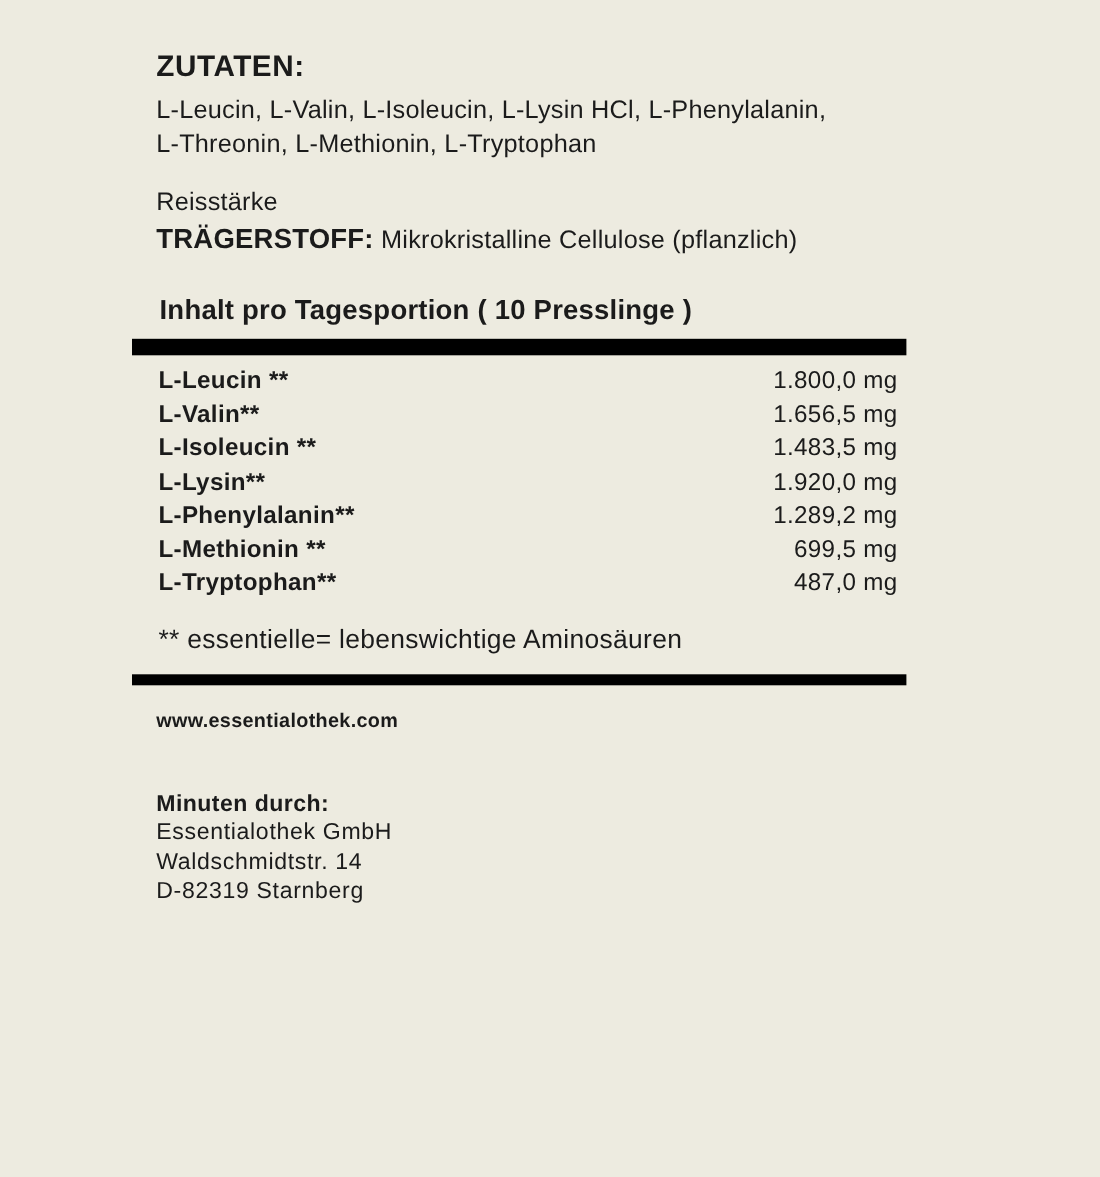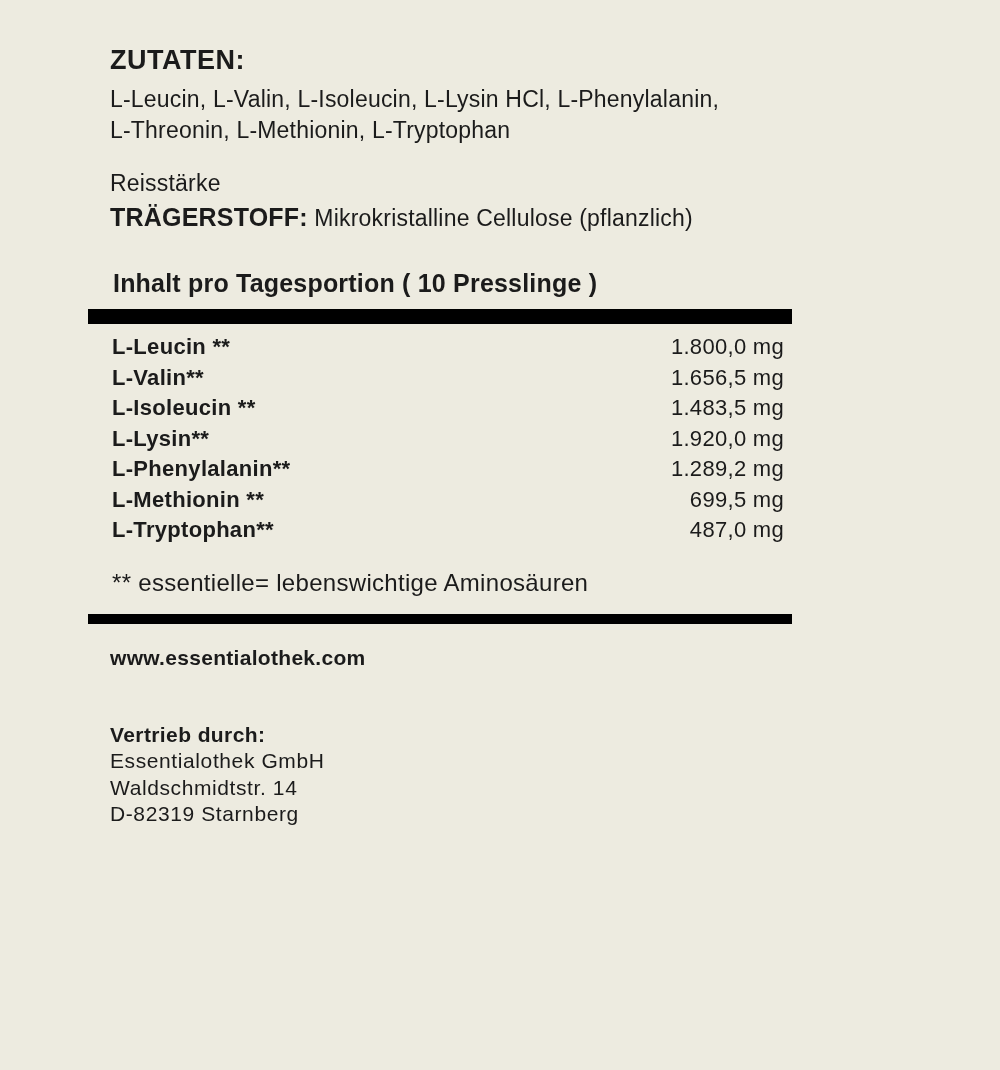--- a/index.html
+++ b/index.html
@@ -13,20 +13,21 @@
     font-family: "Liberation Sans", sans-serif;
     color: #1b1b1b;
     -webkit-font-smoothing: antialiased;
   }
   .label-sheet {
     padding: 45px 0 0 88px;
     box-sizing: border-box;
     width: 860px;
     height: 1070px;
     overflow: hidden;
+    margin-left: 32px;
   }
   .indent {
     padding-left: 22px;
   }
   
   .zutaten-heading {
     margin: 0;
     font-size: 27px;
     font-weight: bold;
     letter-spacing: 0.5px;
@@ -100,21 +101,21 @@
     width: 775px;
     font-size: 22.5px;
     line-height: 27px;
     letter-spacing: 0.2px;
   }
   .dosage .dosage-label { font-weight: bold; }
   
   .website {
     margin-top: 22px;
     padding-left: 22px;
-    font-size: 21px;
+    font-size: 18px;
     font-weight: bold;
     letter-spacing: 0.3px;
   }
   
   .distributor {
     margin-top: 52px;
     padding-left: 22px;
     font-size: 21px;
     line-height: 26.5px;
     letter-spacing: 0.6px;
@@ -177,19 +178,19 @@
     </div>
 
     <div class="footnote">** essentielle= lebenswichtige Aminosäuren</div>
     <div class="bar bar-bottom"></div>
   </div>
 
 
   <div class="website">www.essentialothek.com</div>
 
   <p class="distributor">
-    <span class="line dist-label">Vertrieb durch:</span>
+    <span class="line dist-label">Minuten durch:</span>
     <span class="line">Essentialothek GmbH</span>
     <span class="line">Waldschmidtstr. 14</span>
     <span class="line">D-82319 Starnberg</span>
   </p>
 
 </div>
 
 </body></html>

